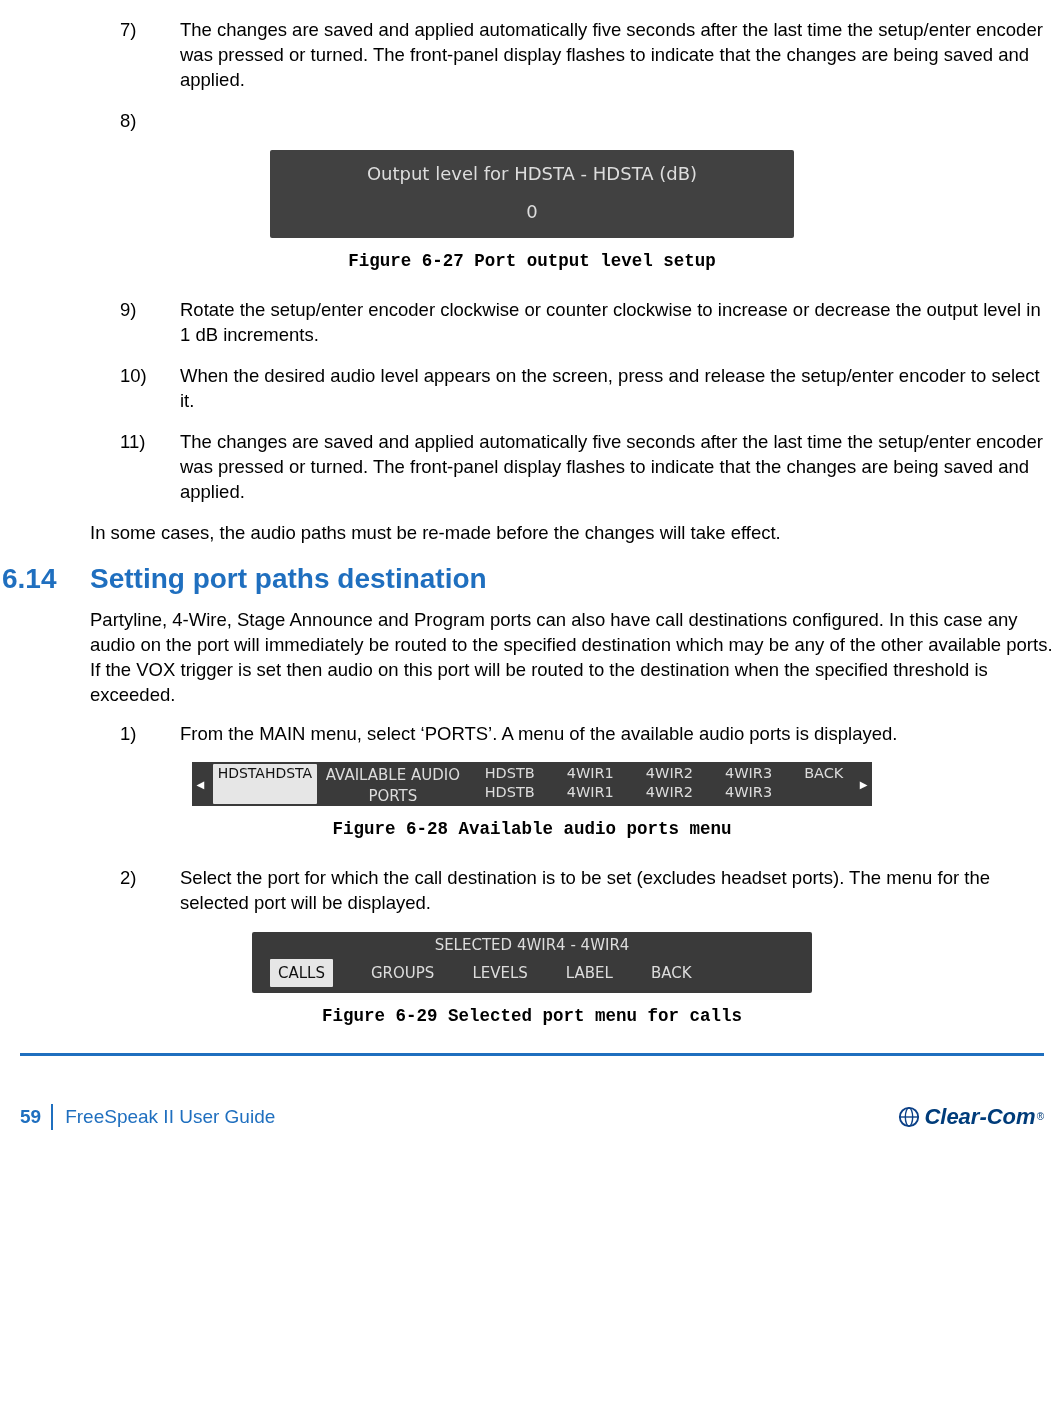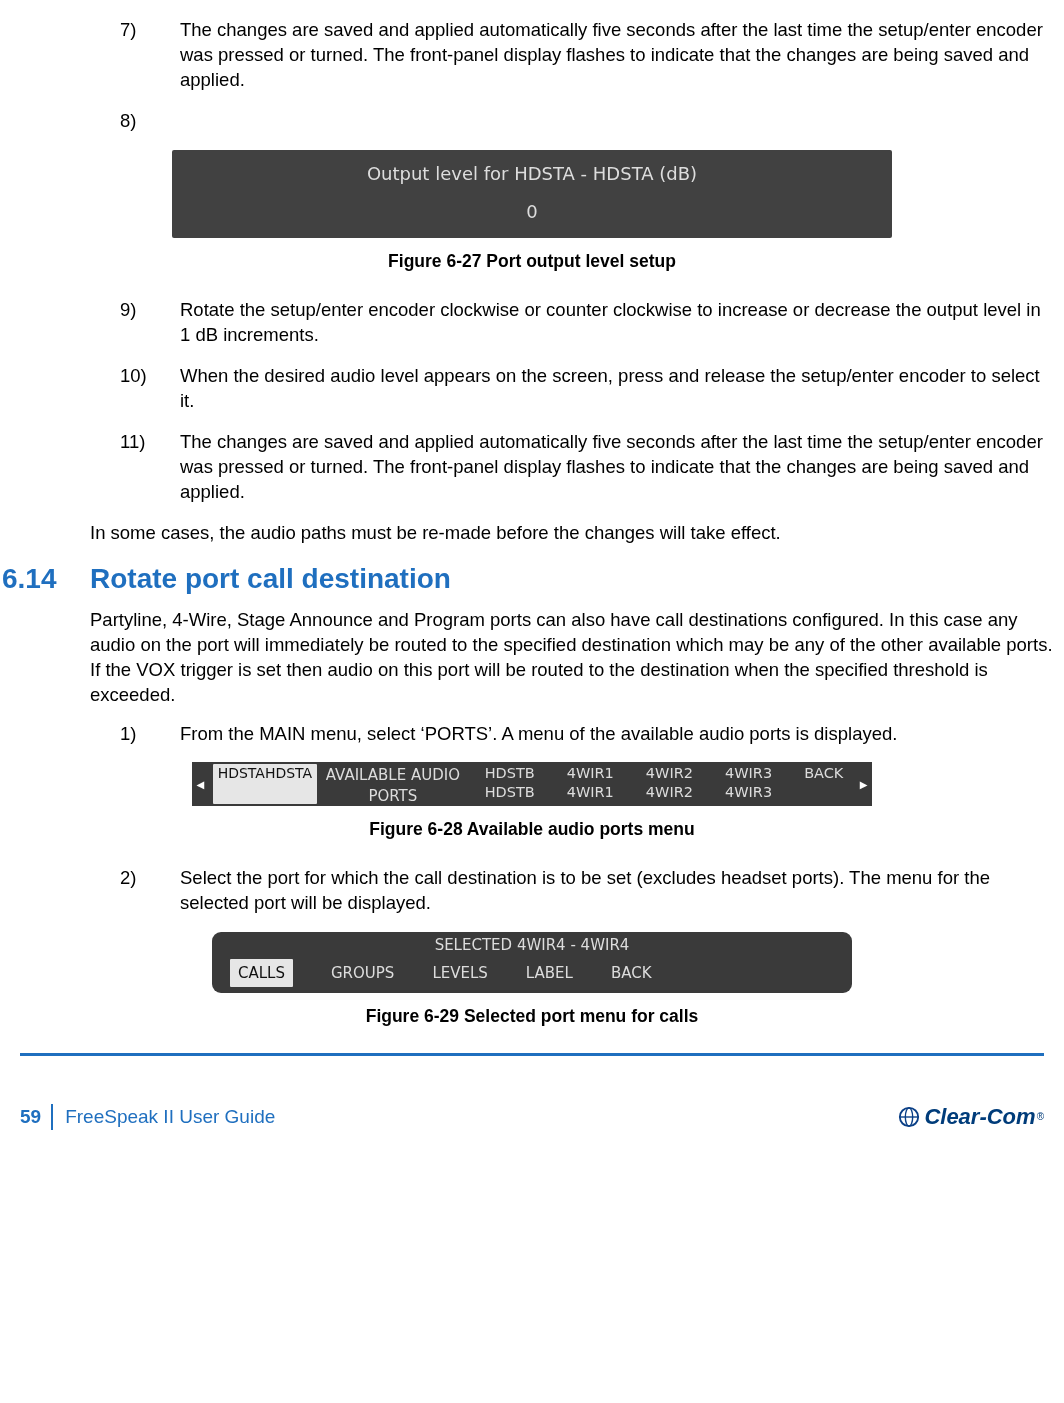--- a/index.html
+++ b/index.html
@@ -10,25 +10,25 @@
     color: #000;
     width: 1064px;
     line-height: 1.35;
     background:#fff;
   }
   .page { padding: 18px 0 0 0; }
   .ol-item { display:flex; margin-bottom:16px; padding-left:120px; padding-right:8px; }
   .ol-num  { width:60px; flex:0 0 60px; }
   .ol-body { flex:1 1 auto; }
   .fig-wrap { text-align:center; margin: 8px 0 24px 0; }
-  .fig-caption { font-weight:bold; font-size:17.5px; margin-top:12px; }
+  .fig-caption { font-weight:bold; font-size:17.5px; margin-top:12px;font-family:Liberation Mono, monospace; }
   .display1 {
     display:inline-block;
     background:#414141;
-    width:720px;
+    width:524px;
     padding:12px 0 14px 0;
     color:#ddd;
     font-family:"DejaVu Sans","Segoe UI",Arial,sans-serif;
     font-size:18px;
     border-radius:2px;
     text-align:center;
   }
   .display1 .l1 { margin-bottom:14px; }
   .para { padding:0 8px 0 90px; margin-bottom:14px; }
   .h-row { display:flex; align-items:flex-start; padding-left:2px; margin: 10px 0 10px 0; }
@@ -47,22 +47,22 @@
   .d2-hl { background:#e6e6e6; color:#111; padding:0 5px; margin:2px 4px; display:flex; flex-direction:row; justify-content:center; font-size:14px; line-height:1.3; text-align:left; border-radius:1px;}
   .d2-mid { flex:1 1 auto; display:flex; flex-direction:row; }
   .d2-title { text-align:center; font-size:15px; padding:3px 0 0 0;}
   .d2-grid { display:flex; justify-content:flex-start; gap:32px; padding:2px 12px 4px 20px; font-size:14.5px; }
   .d2-col { display:flex; flex-direction:column; line-height:1.3; text-align:left; }
   .display3 {
     display:inline-flex;
     background:#3a3a3a;
     color:#ddd;
     font-family:"DejaVu Sans","Segoe UI",Arial,sans-serif;
-    border-radius:9px;
-    width:640px;
+    border-radius:2px;
+    width:560px;
     flex-direction:column;
     padding:3px 0 6px 0;
   }
   .d3-title { text-align:center; font-size:15px; }
   .d3-row { display:flex; justify-content:flex-start; gap:38px; padding:4px 20px 0 18px; font-size:15px; align-items:center;}
   .d3-hl { background:#e6e6e6; color:#111; padding:4px 8px; border-radius:1px; }
   .footer {
     margin-top:40px;
     border-top:0;
     padding:6px 20px 14px 20px;
@@ -112,21 +112,21 @@
 
   <div class="ol-item">
     <div class="ol-num">11)</div>
     <div class="ol-body">The changes are saved and applied automatically five seconds after the last time the setup/enter encoder was pressed or turned. The front-panel display flashes to indicate that the changes are being saved and applied.</div>
   </div>
 
   <div class="para">In some cases, the audio paths must be re-made before the changes will take effect.</div>
 
   <div class="h-row">
     <div class="h-num">6.14</div>
-    <div class="h-title">Rotate port call destination</div>
+    <div class="h-title">Setting port paths destination</div>
   </div>
 
   <div class="para">Partyline, 4-Wire, Stage Announce and Program ports can also have call destinations configured. In this case any audio on the port will immediately be routed to the specified destination which may be any of the other available ports. If the VOX trigger is set then audio on this port will be routed to the destination when the specified threshold is exceeded.</div>
 
   <div class="ol-item">
     <div class="ol-num">1)</div>
     <div class="ol-body">From the MAIN menu, select ‘PORTS’. A menu of the available audio ports is displayed.</div>
   </div>
 
   <div class="fig-wrap">

